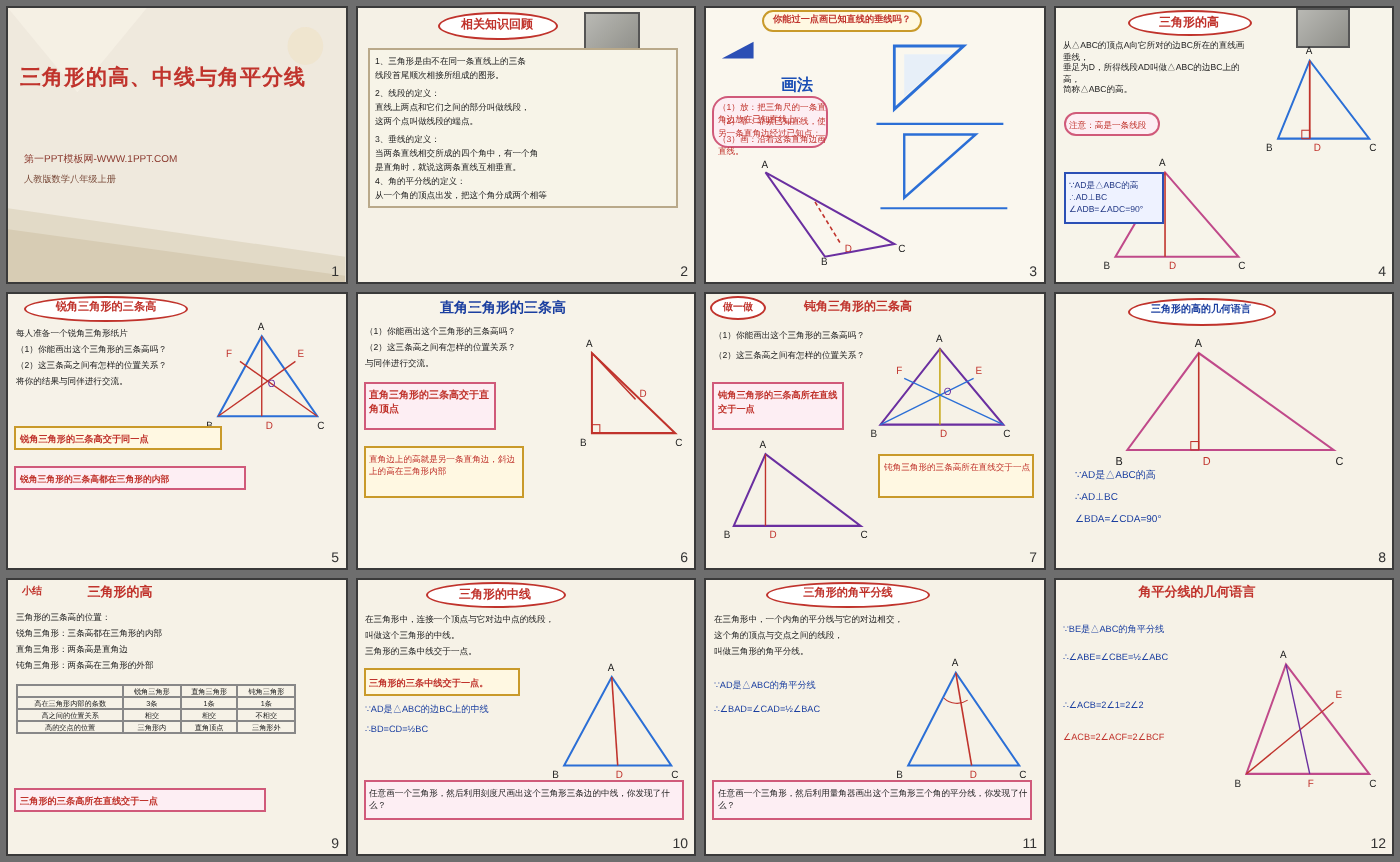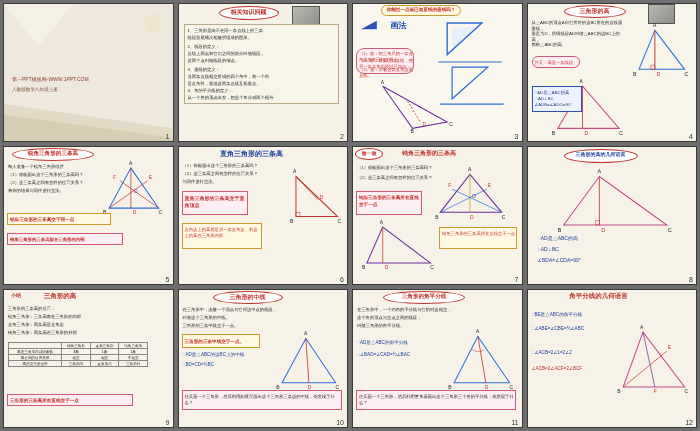--- a/index.html
+++ b/index.html
@@ -101,20 +101,21 @@
 <div id="grid">
 
   <div class="slide s1">
     <svg class="cv" viewBox="0 0 170 130" preserveAspectRatio="none">
       <rect x="0" y="0" width="170" height="130" fill="#efe9dd"></rect>
       <path d="M0 0 L70 0 L35 40 Z" fill="#f6f1e6" opacity="0.8"></path>
       <path d="M0 95 L170 118 L170 130 L0 130 Z" fill="#e2dac7"></path>
       <path d="M0 105 L170 127 L170 130 L0 130 Z" fill="#d7ccb4"></path>
       <circle cx="150" cy="18" r="9" fill="#efe2c9" opacity="0.7"></circle>
     </svg>
+    <div class="t1">三角形的高、中线与角平分线</div>
     <div class="t2">第一PPT模板网-WWW.1PPT.COM</div>
     <div class="t3">人教版数学八年级上册</div>
     <div class="num">1</div>
   </div>
 
   <div class="slide" style="background:#f5f1e6;">
     <div class="ellipse" style="left:40px;top:2px;width:60px;height:14px;background:#fff;"></div>
     <div class="cap redcap" style="left:40px;top:4px;width:60px;">相关知识回顾</div>
     <div class="photo" style="left:113px;top:2px;width:26px;height:20px;"></div>
     <div class="bluebox" style="left:5px;top:20px;width:155px;height:80px;background:#f7f4e8;border-color:#b9a98a;">
@@ -128,21 +129,21 @@
       <div class="txt blk" style="left:3px;top:56px;width:148px;">是直角时，就说这两条直线互相垂直。</div>
       <div class="txt blk" style="left:3px;top:63px;width:148px;">4、角的平分线的定义：</div>
       <div class="txt blk" style="left:3px;top:70px;width:148px;">从一个角的顶点出发，把这个角分成两个相等</div>
     </div>
     <div class="num">2</div>
   </div>
 
   <div class="slide" style="background:#faf7ee;">
     <div class="yelbox" style="left:28px;top:1px;width:80px;height:11px;border-radius:6px;"></div>
     <div class="cap redcap" style="left:28px;top:2.5px;width:80px;font-size:4.6px;">你能过一点画已知直线的垂线吗？</div>
-    <div class="cap" style="left:18px;top:16px;width:55px;font-size:8px;color:#1b4fb5;text-align:center;">画法</div>
+    <div class="cap" style="left:18px;top:33px;width:55px;font-size:8px;color:#1b4fb5;text-align:center;">画法</div>
     <svg class="cv" viewBox="0 0 170 130" preserveAspectRatio="none">
       <polygon points="8,24 24,24 24,16" fill="#2b4fb5"></polygon>
       <polygon points="95,18 130,18 95,48" fill="none" stroke="#2b6fd6" stroke-width="1.4"></polygon>
       <polygon points="100,22 124,22 100,42" fill="#dbe9ff" opacity="0.6"></polygon>
       <line x1="86" y1="55" x2="150" y2="55" stroke="#2b6fd6" stroke-width="1"></line>
       <polygon points="100,60 136,60 100,90" fill="none" stroke="#2b6fd6" stroke-width="1.2"></polygon>
       <line x1="88" y1="95" x2="152" y2="95" stroke="#2b6fd6" stroke-width="1"></line>
       <polygon points="30,78 95,112 60,118" fill="none" stroke="#6a2fa0" stroke-width="1"></polygon>
       <line x1="55" y1="92" x2="68" y2="112" stroke="#c0332c" stroke-width="0.8" stroke-dasharray="2,1.5"></line>
       <text x="28" y="76" font-size="5" fill="#222">A</text>

